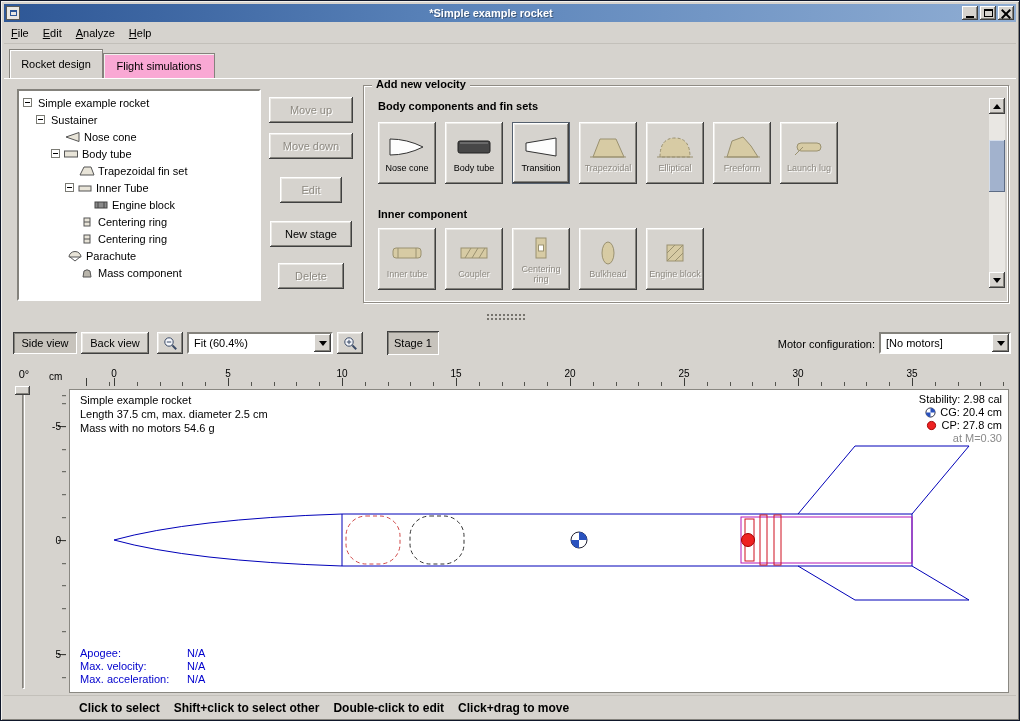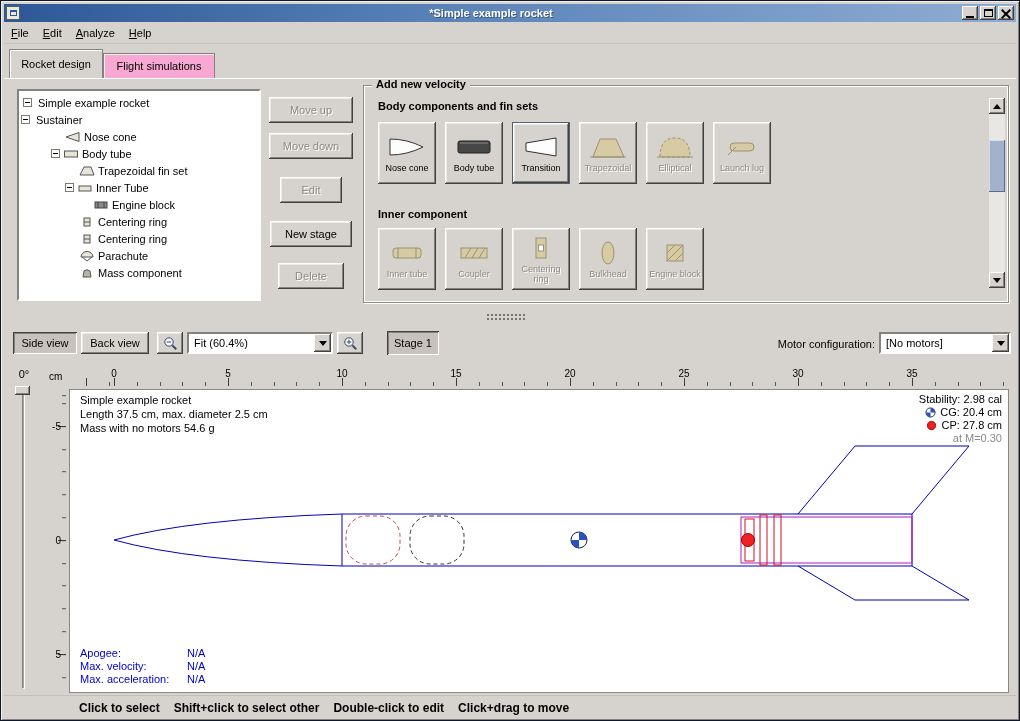--- a/index.html
+++ b/index.html
@@ -160,21 +160,21 @@
   <div class="tab" style="left:102px;top:52px;width:112px;height:25px">
     <span>Flight simulations</span>
   </div>
   <div class="tabline"></div>
 
   <div class="tree">
     <div class="trow" style="padding-left:4px">
       <span class="exp"></span>
       <span class="tlabel">Simple example rocket</span>
     </div>
-    <div class="trow" style="padding-left:2px">
+    <div class="trow" style="padding-left:17px">
       <span class="exp"></span>
       <span class="tlabel">Sustainer</span>
     </div>
     <div class="trow" style="padding-left:46px">
       <svg class="ticon" viewBox="0 0 16 12">
           <path d="M1,6 L14,1.5 L14,10.5 Z" fill="#e8e4d8" stroke="#555"></path>
         </svg>
       <span class="tlabel">Nose cone</span>
     </div>
     <div class="trow" style="padding-left:32px">
@@ -212,21 +212,21 @@
         </svg>
       <span class="tlabel">Centering ring</span>
     </div>
     <div class="trow" style="padding-left:60px">
       <svg class="ticon" viewBox="0 0 16 12">
           <rect x="5" y="2" width="6" height="8" fill="#e8e4d8" stroke="#555"></rect>
           <line x1="5" y1="6" x2="11" y2="6" stroke="#555"></line>
         </svg>
       <span class="tlabel">Centering ring</span>
     </div>
-    <div class="trow" style="padding-left:60px">
+    <div class="trow" style="padding-left:48px">
       <svg class="ticon" viewBox="0 0 16 12">
           <path d="M2,7 A6,5.5 0 0 1 14,7 Z" fill="#e8e4d8" stroke="#555"></path>
           <path d="M3,7 L8,11 L13,7" fill="none" stroke="#555"></path>
         </svg>
       <span class="tlabel">Parachute</span>
     </div>
     <div class="trow" style="padding-left:60px">
       <svg class="ticon" viewBox="0 0 16 12">
           <path d="M4,10 L5,4 Q8,1.5 11,4 L12,10 Z" fill="#b9b5ab" stroke="#555"></path>
         </svg>
@@ -280,20 +280,29 @@
         <span class="cbtn-label">Trapezoidal</span>
       </button>
       <button class="cbtn dis">
         <span class="cicon">
           <svg width="40" height="28" viewBox="0 0 40 28">
               <path d="M5,24 Q5,5 20,5 Q35,5 35,24 Z" fill="#d7cba4" stroke="#9a9170" stroke-dasharray="3 2"></path>
               <line x1="2" y1="24" x2="38" y2="24" stroke="#9a9170"></line>
             </svg>
         </span>
         <span class="cbtn-label">Elliptical</span>
+      </button>
+      <button class="cbtn dis">
+        <span class="cicon">
+          <svg width="40" height="28" viewBox="0 0 40 28">
+              <path d="M5,24 L10,8 L21,4 L29,13 L36,24 Z" fill="#d7cba4" stroke="#9a9170"></path>
+              <line x1="2" y1="24" x2="38" y2="24" stroke="#9a9170"></line>
+            </svg>
+        </span>
+        <span class="cbtn-label">Freeform</span>
       </button>
       <button class="cbtn dis">
         <span class="cicon">
           <svg width="40" height="28" viewBox="0 0 40 28">
               <rect x="8" y="10" width="24" height="8" rx="4" fill="#d7cba4" stroke="#9a9170"></rect>
               <path d="M6,22 L14,14" stroke="#9a9170" fill="none"></path>
             </svg>
         </span>
         <span class="cbtn-label">Launch lug</span>
       </button>

